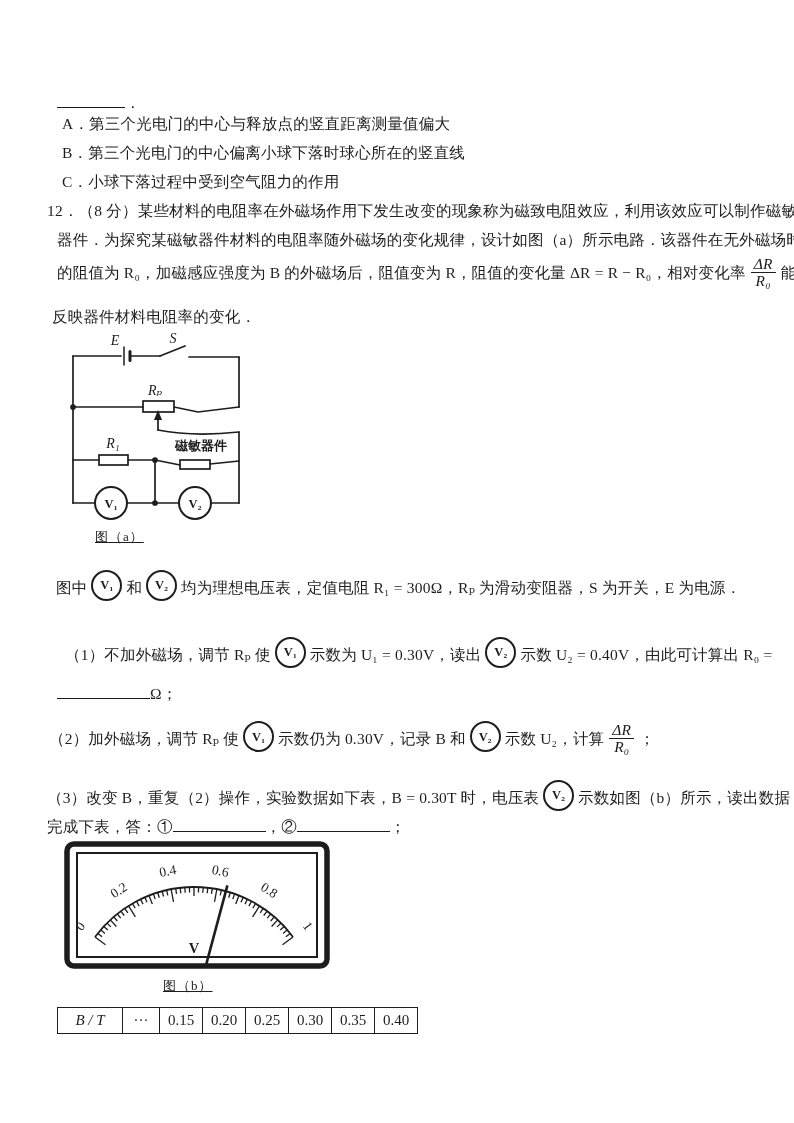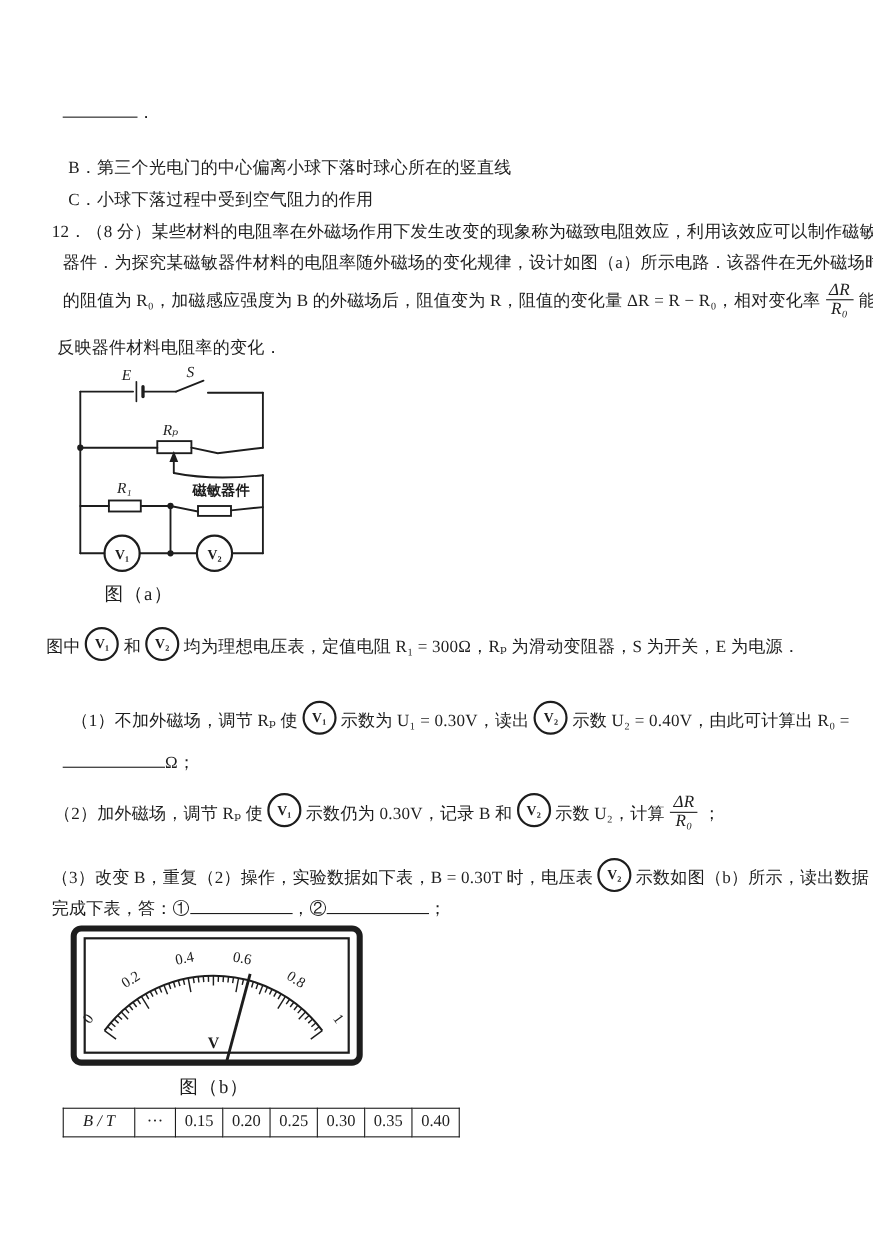--- a/index.html
+++ b/index.html
@@ -14,38 +14,41 @@
   .blank{display:inline-block;border-bottom:1.4px solid #1d1d1d;height:14px;vertical-align:baseline;}
   .vicon{
     display:inline-flex;align-items:center;justify-content:center;
     width:27px;height:27px;border:2.2px solid #1d1d1d;border-radius:50%;
     font-size:12.5px;font-weight:bold;vertical-align:middle;margin:0 4px;
     position:relative;top:-4px;background:#fff;
   }
   .frac{display:inline-block;vertical-align:middle;text-align:center;margin:0 5px;line-height:1.05;position:relative;top:-2px;}
   .frac .num{display:block;padding:0 3px;font-style:italic;}
   .frac .den{display:block;border-top:1.4px solid #1d1d1d;padding:0 3px;font-style:italic;}
-  .caption{font-size:17px;letter-spacing:1px;}
+  .caption{font-size:13px;letter-spacing:1px;text-decoration:underline;}
   table.datatable{border-collapse:collapse;table-layout:fixed;}
   table.datatable td{
     border:1.6px solid #1d1d1d;text-align:center;vertical-align:middle;
     height:25px;padding:0 2px;font-size:15px;
   }
   td.hdr{font-style:italic;}
   svg text{font-family:"Liberation Serif","DejaVu Serif",serif;fill:#1d1d1d;}
 </style>
 </head>
 <body>
 
 <div class="page">
 
   <div class="abs tline" style="left:57px;top:92px;">
     <span class="blank" style="width:68px;"></span><span>．</span>
   </div>
 
+  <div class="abs tline" style="left:62px;top:113px;">
+    <span>A．</span><span>第三个光电门的中心与释放点的竖直距离测量值偏大</span>
+  </div>
   <div class="abs tline" style="left:62px;top:171px;">
     <span>C．</span><span>小球下落过程中受到空气阻力的作用</span>
   </div>
   <div class="abs tline" style="left:62px;top:142px;">
     <span>B．</span><span>第三个光电门的中心偏离小球下落时球心所在的竖直线</span>
   </div>
 
   <div class="abs tline" style="left:47px;top:200px;">12．（8 分）某些材料的电阻率在外磁场作用下发生改变的现象称为磁致电阻效应，利用该效应可以制作磁敏</div>
   <div class="abs tline" style="left:57px;top:229px;">器件．为探究某磁敏器件材料的电阻率随外磁场的变化规律，设计如图（a）所示电路．该器件在无外磁场时</div>
   <div class="abs tline" style="left:57px;top:258px;">
@@ -113,21 +116,21 @@
       <text x="50" y="115" text-anchor="middle">R₁</text>
     </g>
     <text x="138" y="117" text-anchor="middle" font-size="13" font-weight="bold">磁敏器件</text>
     <g font-size="12.5" font-weight="bold">
       <text x="48" y="175" text-anchor="middle">V₁</text>
       <text x="132" y="175" text-anchor="middle">V₂</text>
     </g>
   </svg>
   <div class="abs caption" style="left:95px;top:528px;">图（a）</div>
 
-  <div class="abs tline" style="left:42px;top:574px;">
+  <div class="abs tline" style="left:56px;top:574px;">
     <span>图中</span><span class="vicon">V₁</span><span>和</span><span class="vicon">V₂</span><span>均为理想电压表，定值电阻 R₁ = 300Ω，Rₚ 为滑动变阻器，S 为开关，E 为电源．</span>
   </div>
 
   <div class="abs tline" style="left:49px;top:641px;margin-left:16px;">
     <span>（1）不加外磁场，调节 Rₚ 使</span><span class="vicon">V₁</span><span>示数为 U₁ = 0.30V，读出</span><span class="vicon">V₂</span><span>示数 U₂ = 0.40V，由此可计算出 R₀ =</span>
   </div>
   <div class="abs tline" style="left:57px;top:683px;">
     <span class="blank" style="width:93px;"></span><span>Ω；</span>
   </div>
 

